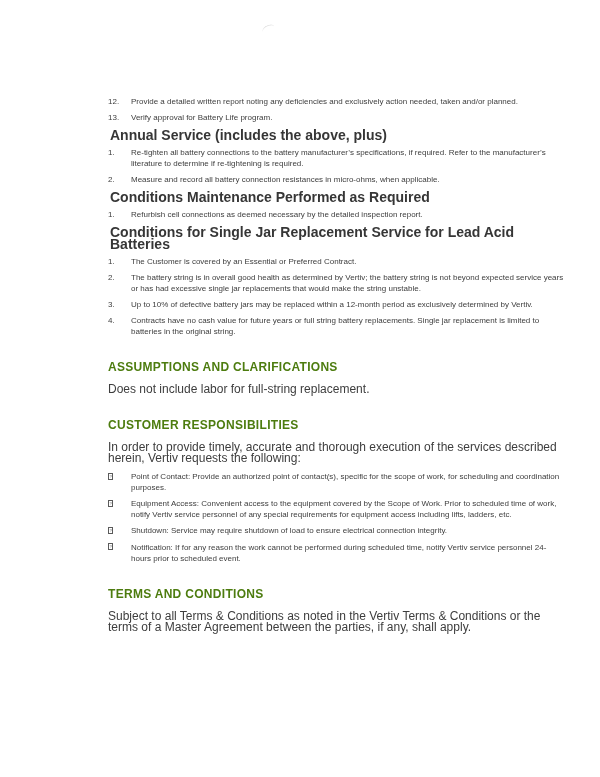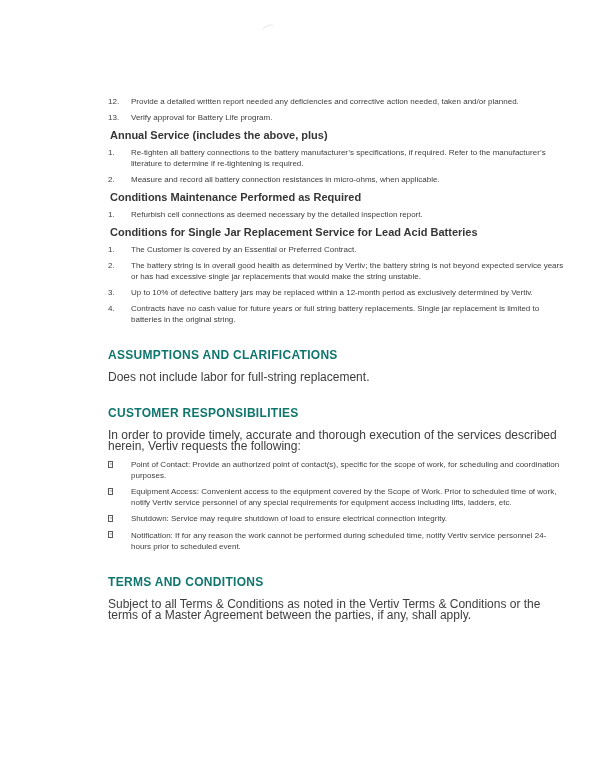--- a/index.html
+++ b/index.html
@@ -33,30 +33,30 @@
     display: flex;
     margin-bottom: 5px;
     font-size: 8px;
     line-height: 11px;
   }
   .li .marker {
     flex: 0 0 23px;
   }
   .li .txt { flex: 1; }
   .h2 {
-    font-size: 11px;
+    font-size: 14px;
     font-weight: bold;
     color: #363636;
     margin: 6px 0 6px 2px;
     line-height: 12px;
   }
   .h1 {
     font-size: 12px;
     font-weight: bold;
-    color: #0f766e;
+    color: #4d7c0f;
     letter-spacing: 0.3px;
     margin: 23px 0 10px 0;
     line-height: 14px;
   }
   .para {
     font-size: 12px;
     line-height: 11px;
     margin-bottom: 6px;
   }
   .notdef {
@@ -78,21 +78,21 @@
 </head>
 <body>
 
 <div class="page">
   <div class="scan-artifact"></div>
 
   <div class="content">
 
     <div class="li">
       <span class="marker">12.</span>
-      <span class="txt">Provide a detailed written report needed any deficiencies and corrective action needed, taken and/or planned.</span>
+      <span class="txt">Provide a detailed written report noting any deficiencies and exclusively action needed, taken and/or planned.</span>
     </div>
     <div class="li">
       <span class="marker">13.</span>
       <span class="txt">Verify approval for Battery Life program.</span>
     </div>
 
     <div class="h2">Annual Service (includes the above, plus)</div>
     <div class="li">
       <span class="marker">1.</span>
       <span class="txt">Re-tighten all battery connections to the battery manufacturer’s specifications, if required. Refer to the manufacturer’s literature to determine if re-tightening is required.</span>

